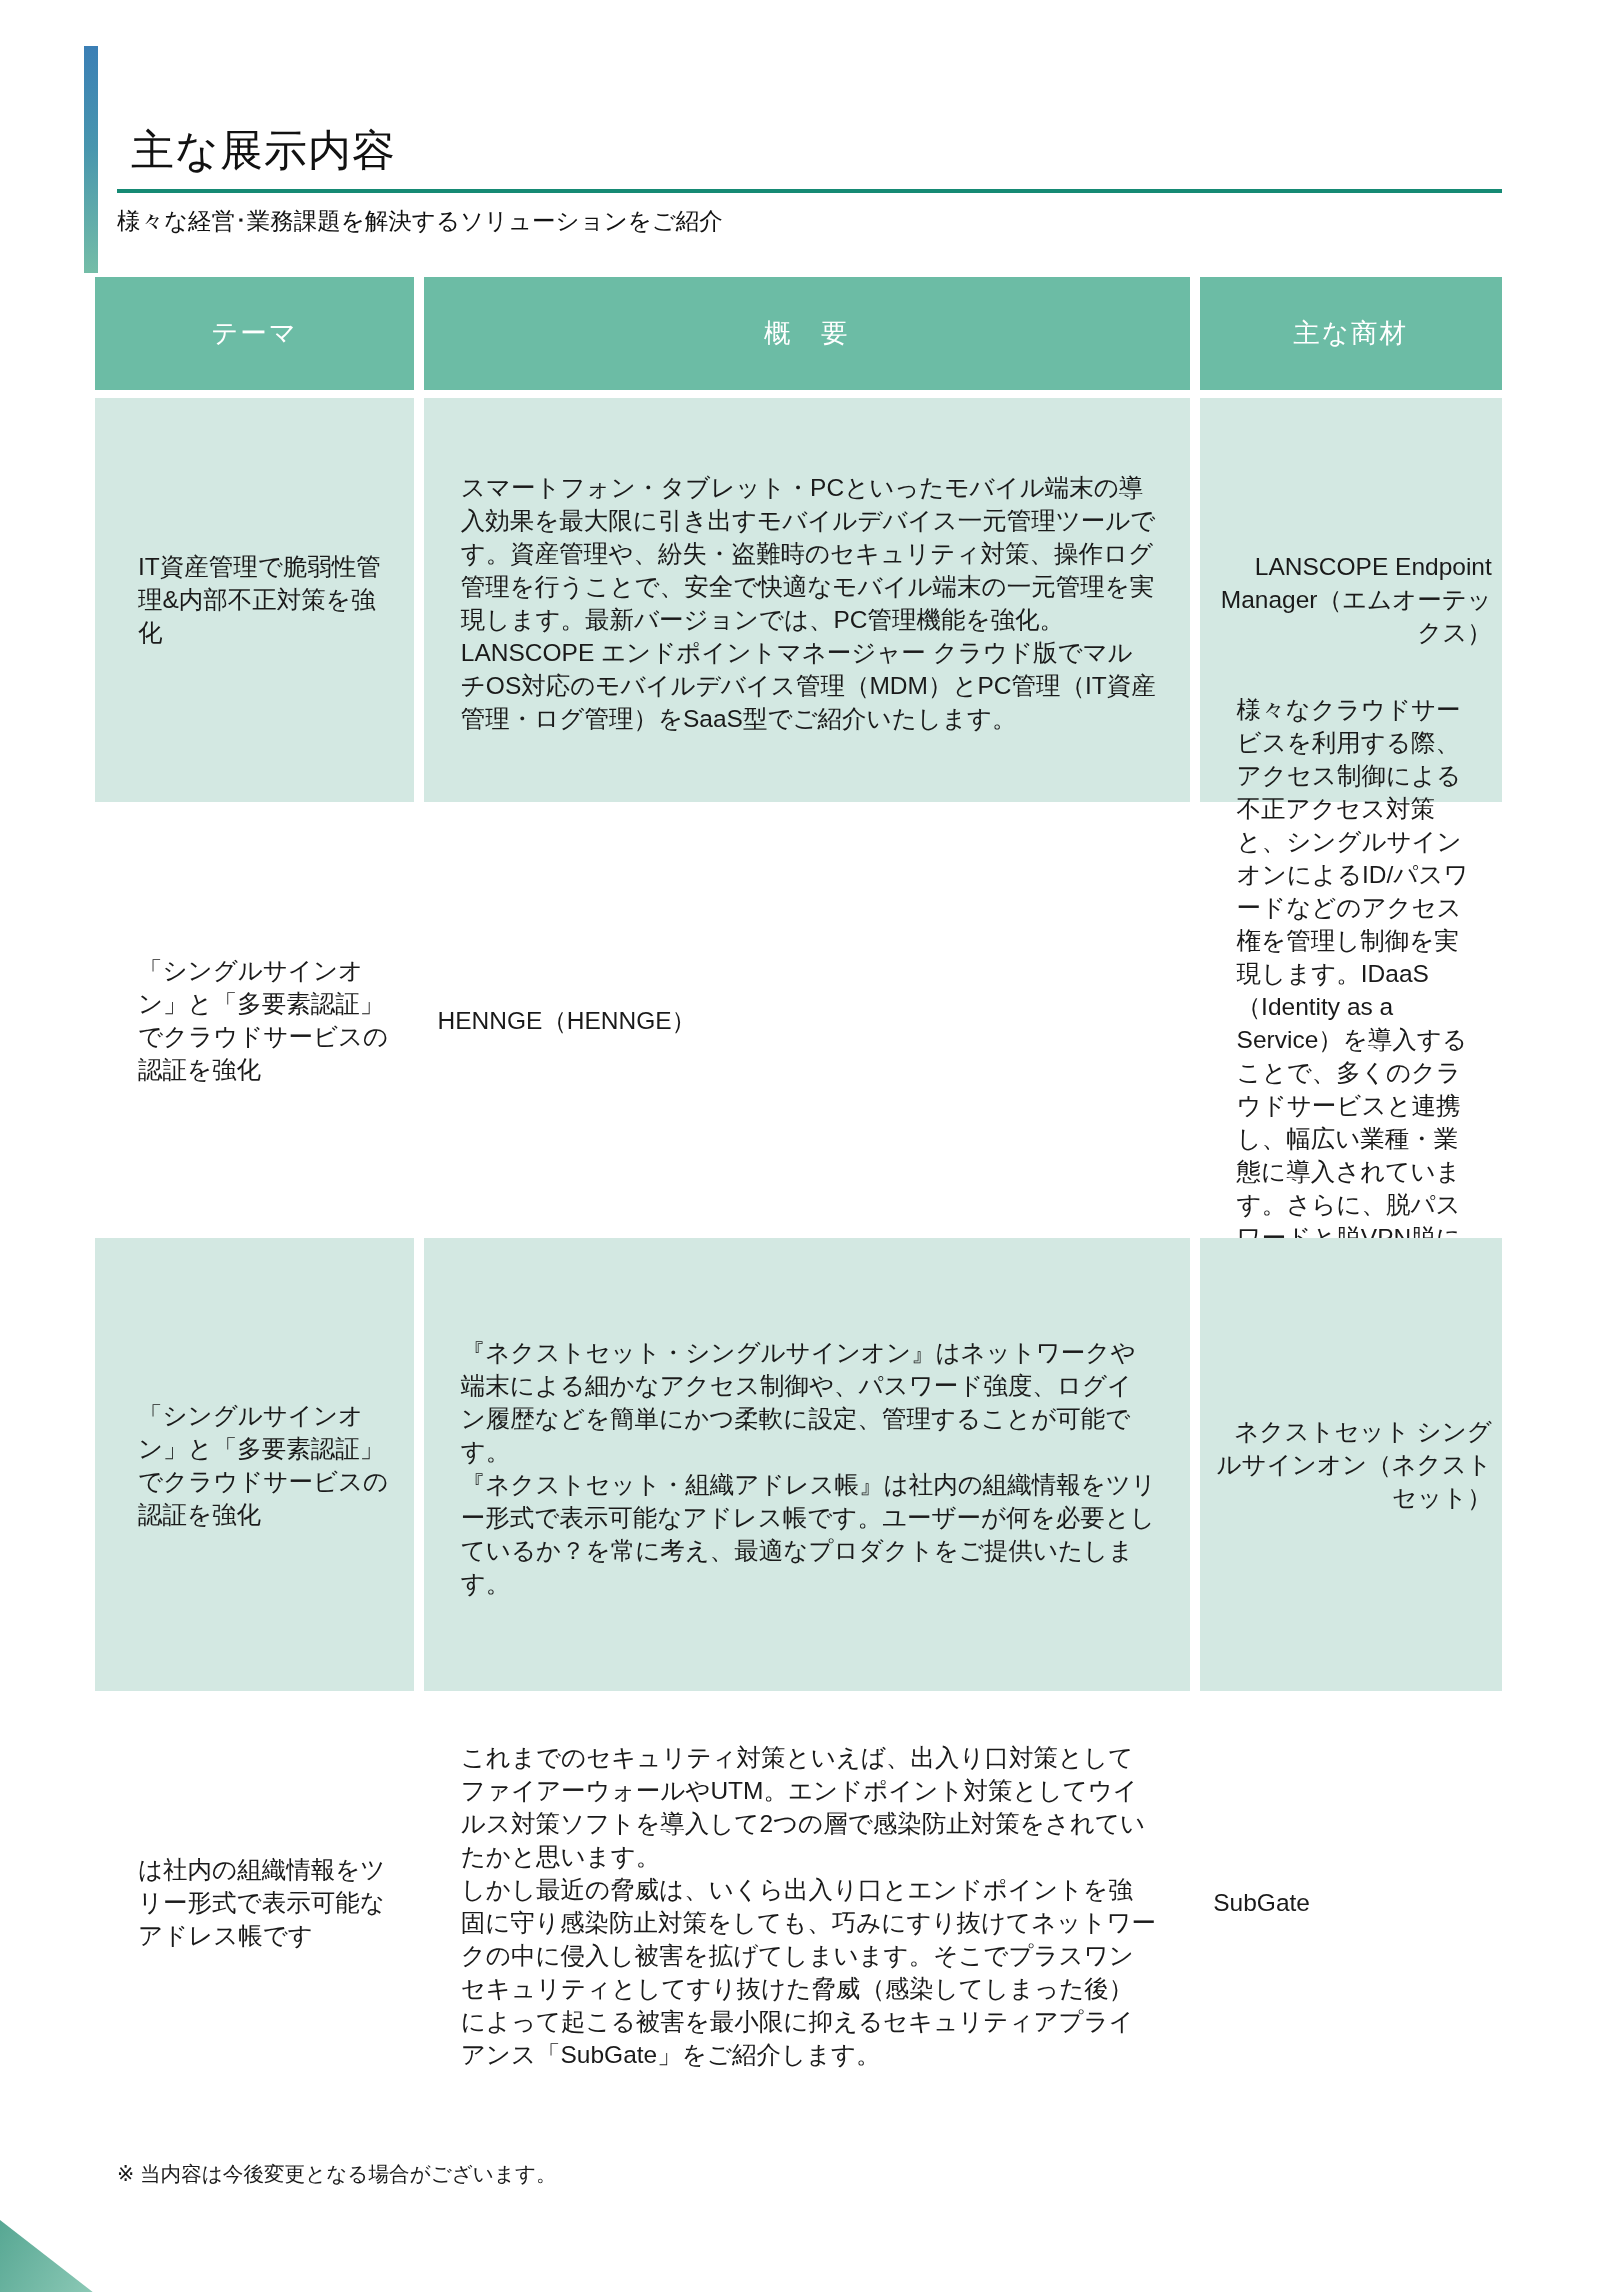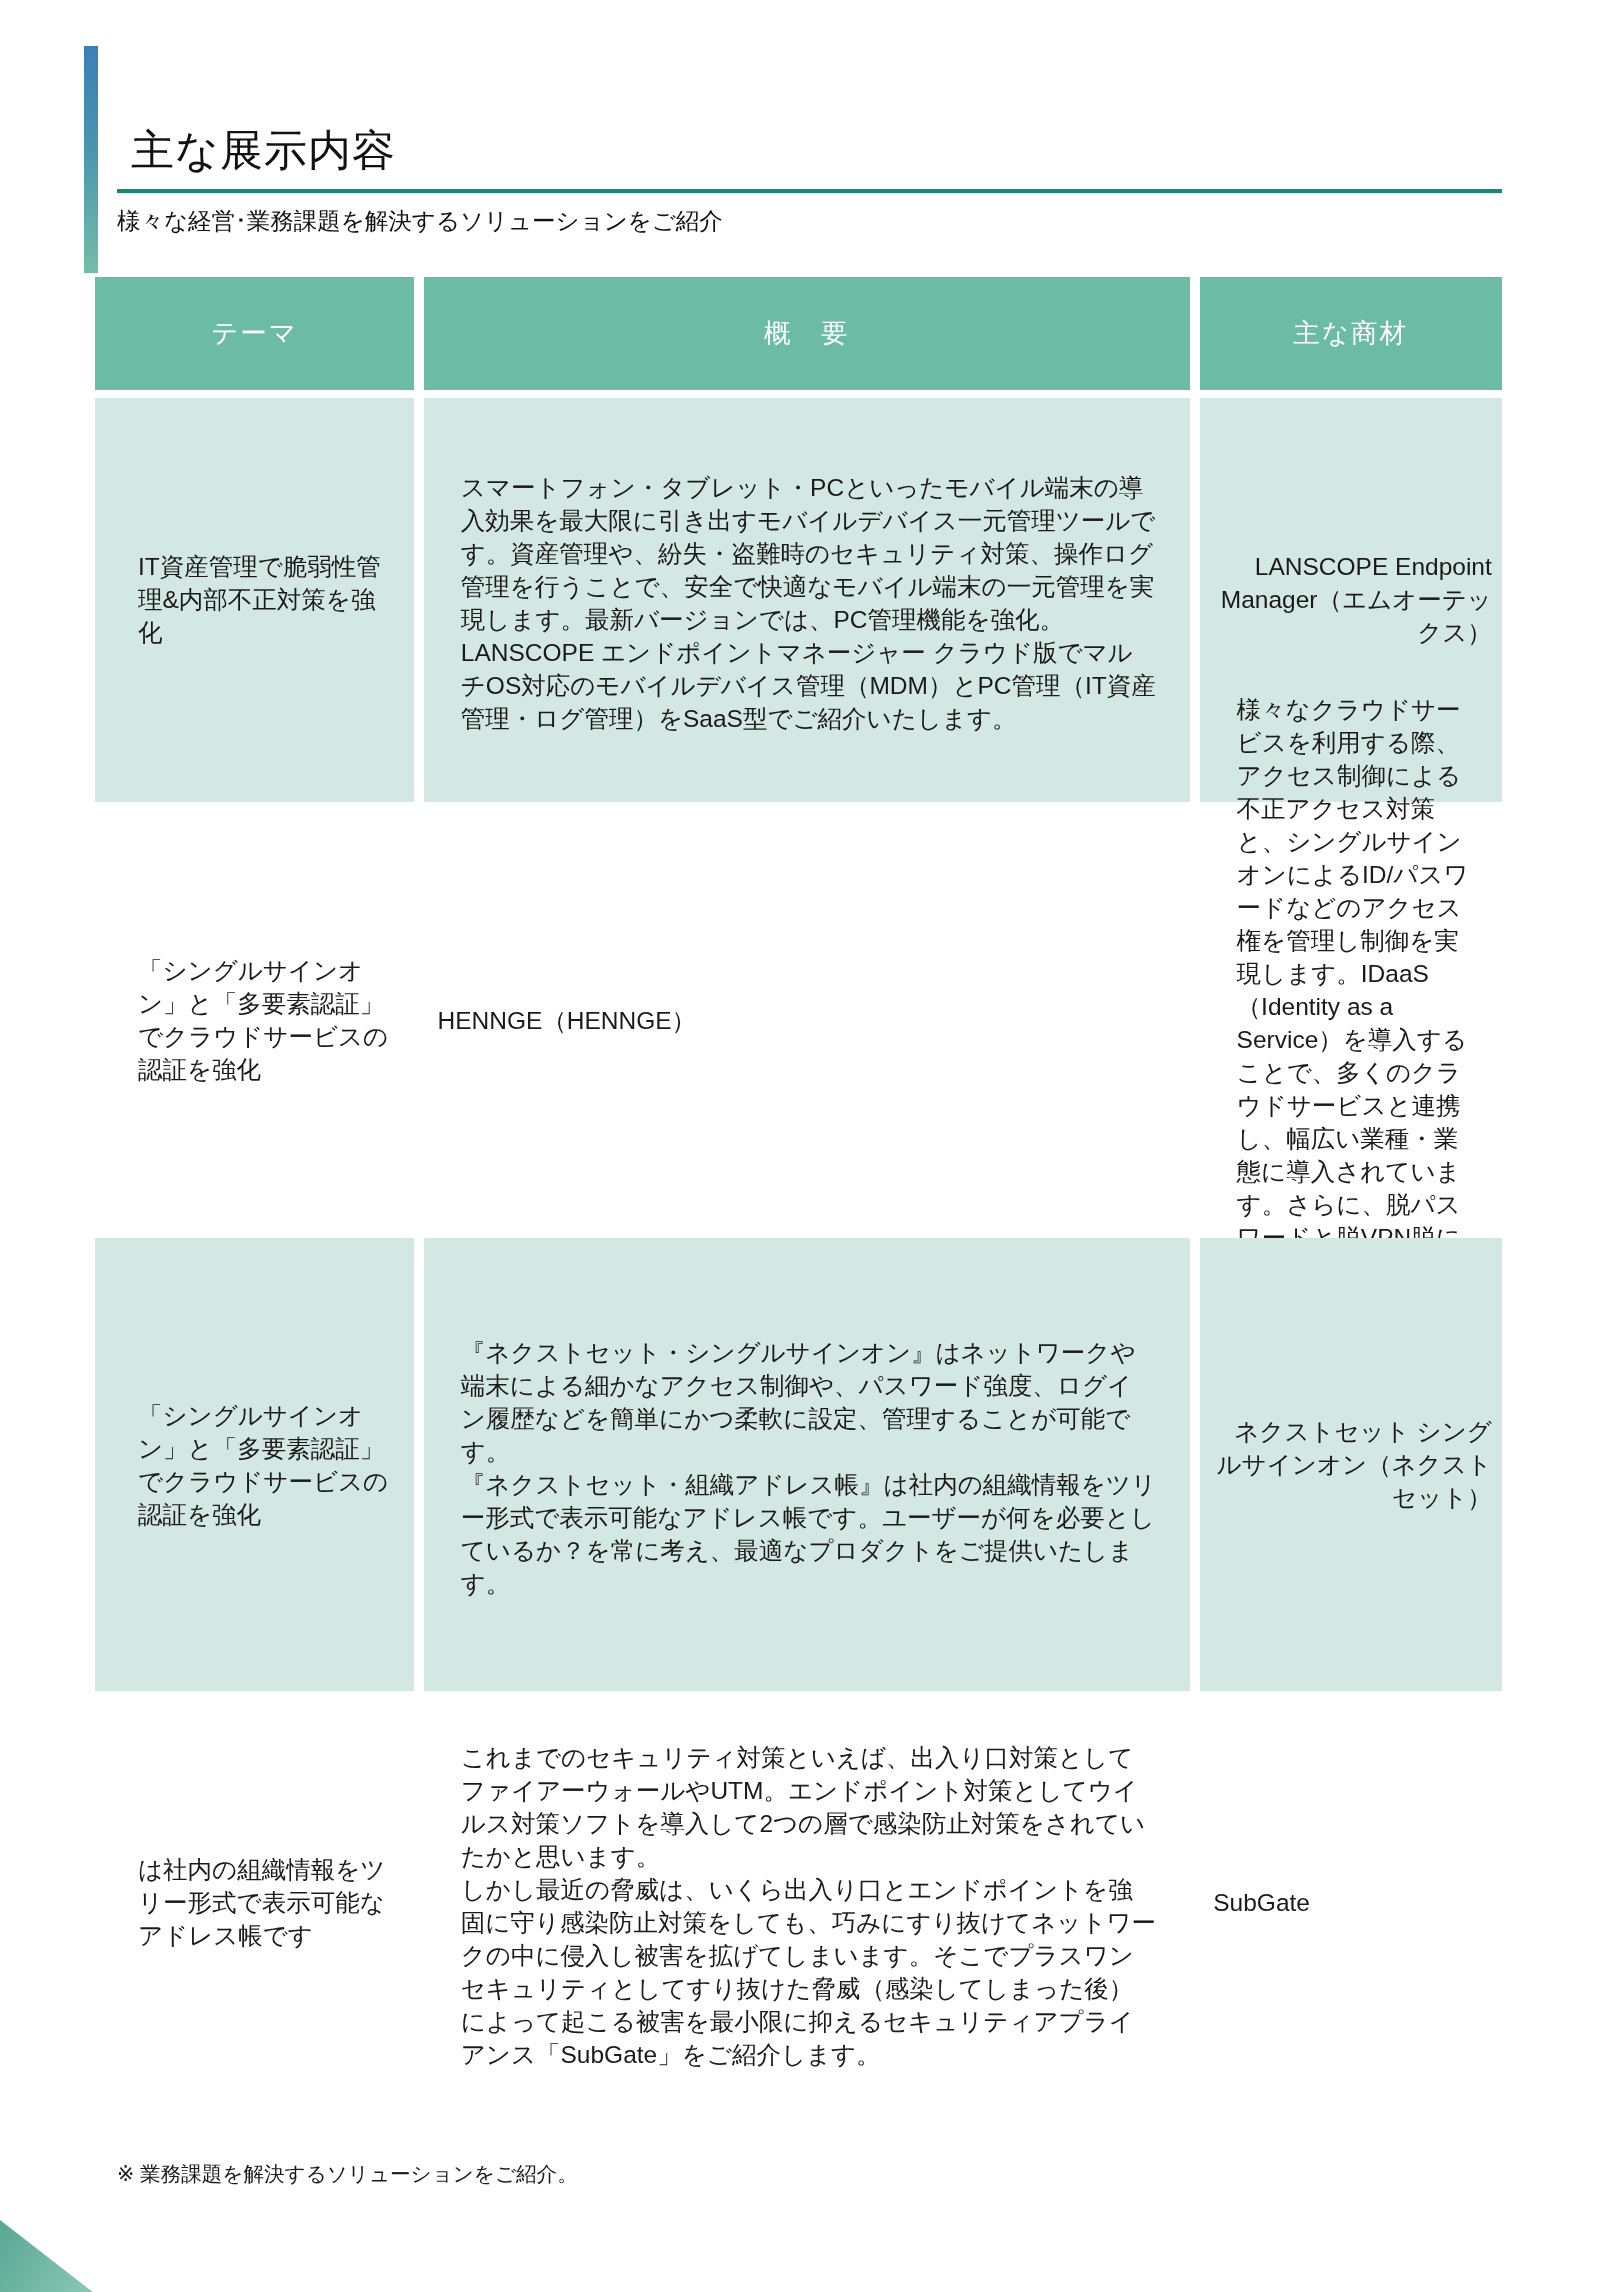--- a/index.html
+++ b/index.html
@@ -91,18 +91,18 @@
 『ネクストセット・組織アドレス帳』は社内の組織情報をツリー形式で表示可能なアドレス帳です。ユーザーが何を必要としているか？を常に考え、最適なプロダクトをご提供いたします。</div>
     <div class="cell mint cell-products">ネクストセット シングルサインオン（ネクストセット）</div>
 
     <div class="cell cell-theme">は社内の組織情報をツリー形式で表示可能なアドレス帳です</div>
     <div class="cell cell-overview pre">これまでのセキュリティ対策といえば、出入り口対策としてファイアーウォールやUTM。エンドポイント対策としてウイルス対策ソフトを導入して2つの層で感染防止対策をされていたかと思います。
 しかし最近の脅威は、いくら出入り口とエンドポイントを強固に守り感染防止対策をしても、巧みにすり抜けてネットワークの中に侵入し被害を拡げてしまいます。そこでプラスワンセキュリティとしてすり抜けた脅威（感染してしまった後）によって起こる被害を最小限に抑えるセキュリティアプライアンス「SubGate」をご紹介します。</div>
     <div class="cell cell-products">SubGate</div>
 
   </div>
 
-  <div class="footnote">※ 業務課題を解決するソリューションをご紹介。</div>
+  <div class="footnote">※ 当内容は今後変更となる場合がございます。</div>
 
   <div class="corner-triangle"></div>
 
 </div>
 
 
 </body></html>

